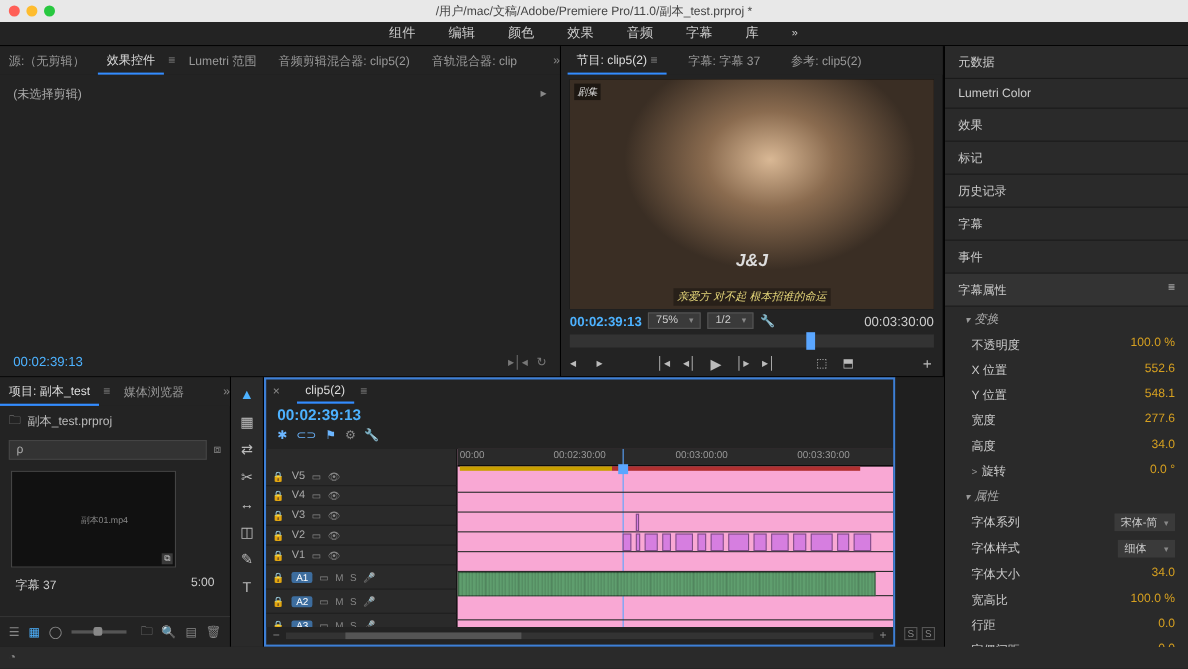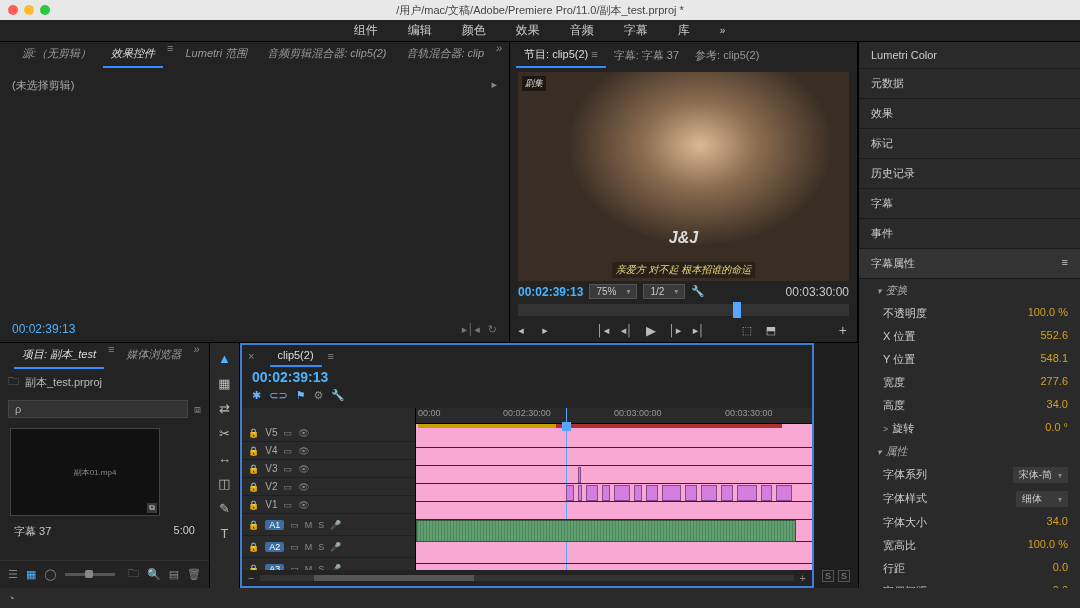--- a/index.html
+++ b/index.html
@@ -14,21 +14,21 @@
 
 
 .mainmenu { height:22px; background:#232323; display:flex; justify-content:center; align-items:center; gap:30px; color:#ccc; font-size:12px; border-bottom:1px solid #000; }
 .mainmenu span { cursor:pointer; } .mm-more{ font-size:10px; letter-spacing:1px;}
 
 
 .ws { display:grid; grid-template-columns:210px 300px 348px 222px; grid-template-rows:300px 246px; height:566px; background:#1a1a1a; }
 
 
 .source { grid-column:1/3; border-right:1px solid #000; display:flex; flex-direction:column; }
-.panel-tabs { height:26px; display:flex; gap:4px; padding:0 14px; background:#232323; font-size:11px;font-style:italic; }
+.panel-tabs { height:26px; display:flex; align-items:center; gap:4px; padding:0 0; background:#232323; font-size:11px; }
 .tab { padding:4px 8px; color:#999; white-space:nowrap; cursor:pointer; }
 .tab.active { color:#ddd; border-bottom:2px solid #338cff; }
 .src-body { flex:1; background:#232323; padding:8px 12px; position:relative; }
 .src-sel { display:flex; justify-content:space-between; color:#aaa; font-size:11px; padding:2px 0;}
 .src-tc { position:absolute; bottom:6px; left:12px; color:#4db2ff; font-size:12px; }
 .src-icons { position:absolute; bottom:6px; right:12px; display:flex; gap:8px; color:#777; font-size:11px;}
 
 
 .program { grid-column:3/4; border-right:1px solid #000; display:flex; flex-direction:column; background:#232323; }
 .prog-vid { flex:1; margin:4px 8px 0 8px; background:#000; position:relative; overflow:hidden; display:flex; align-items:center; justify-content:center;}
@@ -99,21 +99,21 @@
 .clip { position:absolute; top:1px; height:16px; border:1px solid rgba(0,0,0,.4);}
 .clip.txt { background:#d67ee0;}
 .clip.aud { background:#5f9e6e; top:0; height:22px; background-image:repeating-linear-gradient(90deg, rgba(0,0,0,.15) 0 1px, transparent 1px 3px);}
 .tiny{ width:3px;}
 .bar { flex:1; width:5px; background:#333; position:relative; margin:0 1px; display:inline-block;}
 .bar::after{content:""; position:absolute; bottom:0; left:0; right:0; height:25%; background:linear-gradient(to top,#1a8a1a,#c8c020);}
 .ss { display:flex; gap:4px; color:#888; font-size:9px;}
 .ss span{border:1px solid #555; padding:0 2px;}
 
 
-.prog-tabs { height:26px; display:flex; align-items:center; gap:0; padding:0 6px; background:#232323; font-size:11px; white-space:nowrap; overflow:hidden;}
+.prog-tabs { height:26px; display:flex; align-items:center; gap:12px; padding:0 6px; background:#232323; font-size:11px; white-space:nowrap; overflow:hidden;}
 
 ::-webkit-scrollbar{width:6px;height:6px;} ::-webkit-scrollbar-thumb{background:#444;}
 
 
 .statusbar { position:absolute; bottom:0; left:0; height:20px; width:100%; background:#2a2a2a; display:flex; align-items:center; padding:0 8px; color:#888; font-size:11px;}
 </style>
 </head>
 <body>
 
 <div class="titlebar">
@@ -193,22 +193,22 @@
       <span class="ico">│▸</span>
       <span class="ico">▸│</span>
       <span class="ico" style="width:14px"></span>
       <span class="ico">⬚</span>
       <span class="ico">⬒</span>
       <span class="plus-btn">+</span>
     </div>
   </div>
 
   <div class="rightpane">
+    <div class="rp-item">元数据</div>
     <div class="rp-item">Lumetri Color</div>
-    <div class="rp-item">元数据</div>
     <div class="rp-item">效果</div>
     <div class="rp-item">标记</div>
     <div class="rp-item">历史记录</div>
     <div class="rp-item">字幕</div>
     <div class="rp-item">事件</div>
     <div class="rp-item hdr">
         <span>字幕属性</span>
         <span>≡</span>
       </div>
     <div class="rp-row sub">

